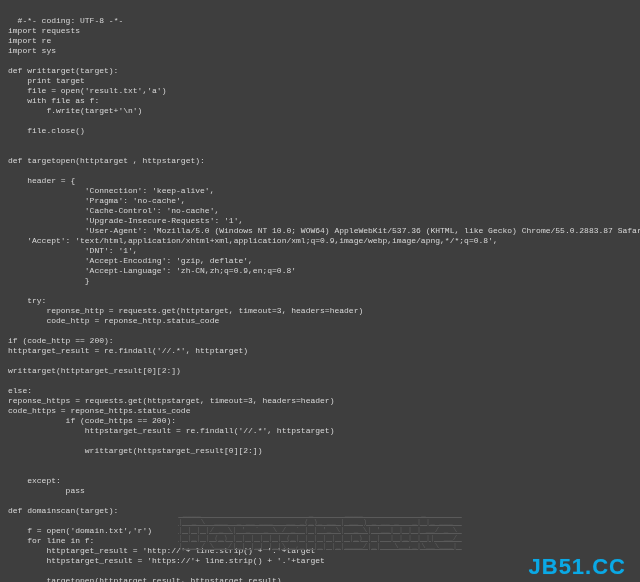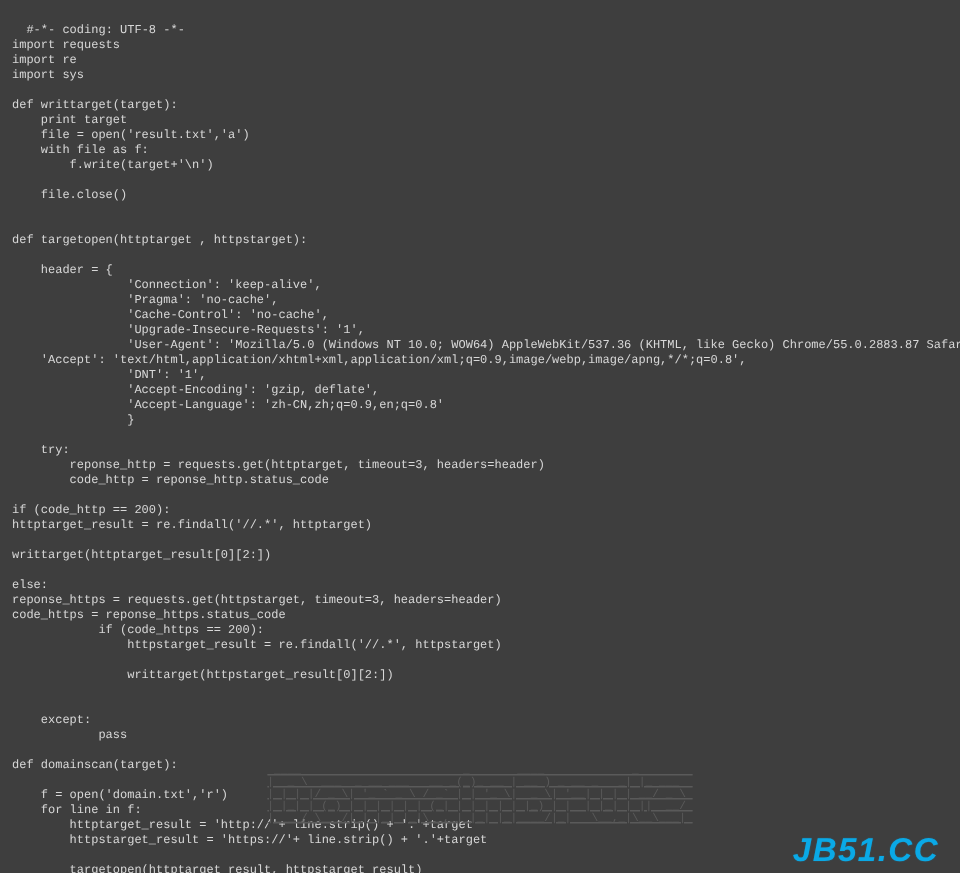--- a/index.html
+++ b/index.html
@@ -35,21 +35,20 @@
     pointer-events: none;
     text-decoration: underline;
   }
   .brand {
     position: absolute;
     right: 14px;
     bottom: 10px;
     color: #0aa9e6;
     font-family: Arial, Helvetica, sans-serif;
     font-weight: 900;
-    font-style: italic;
     font-size: 22px;
     letter-spacing: 1px;
     text-shadow: 0 0 1px rgba(10,169,230,.4);
     pointer-events: none;
     margin-top: 48px;
   }
 </style>
 </head>
 <body>
 

